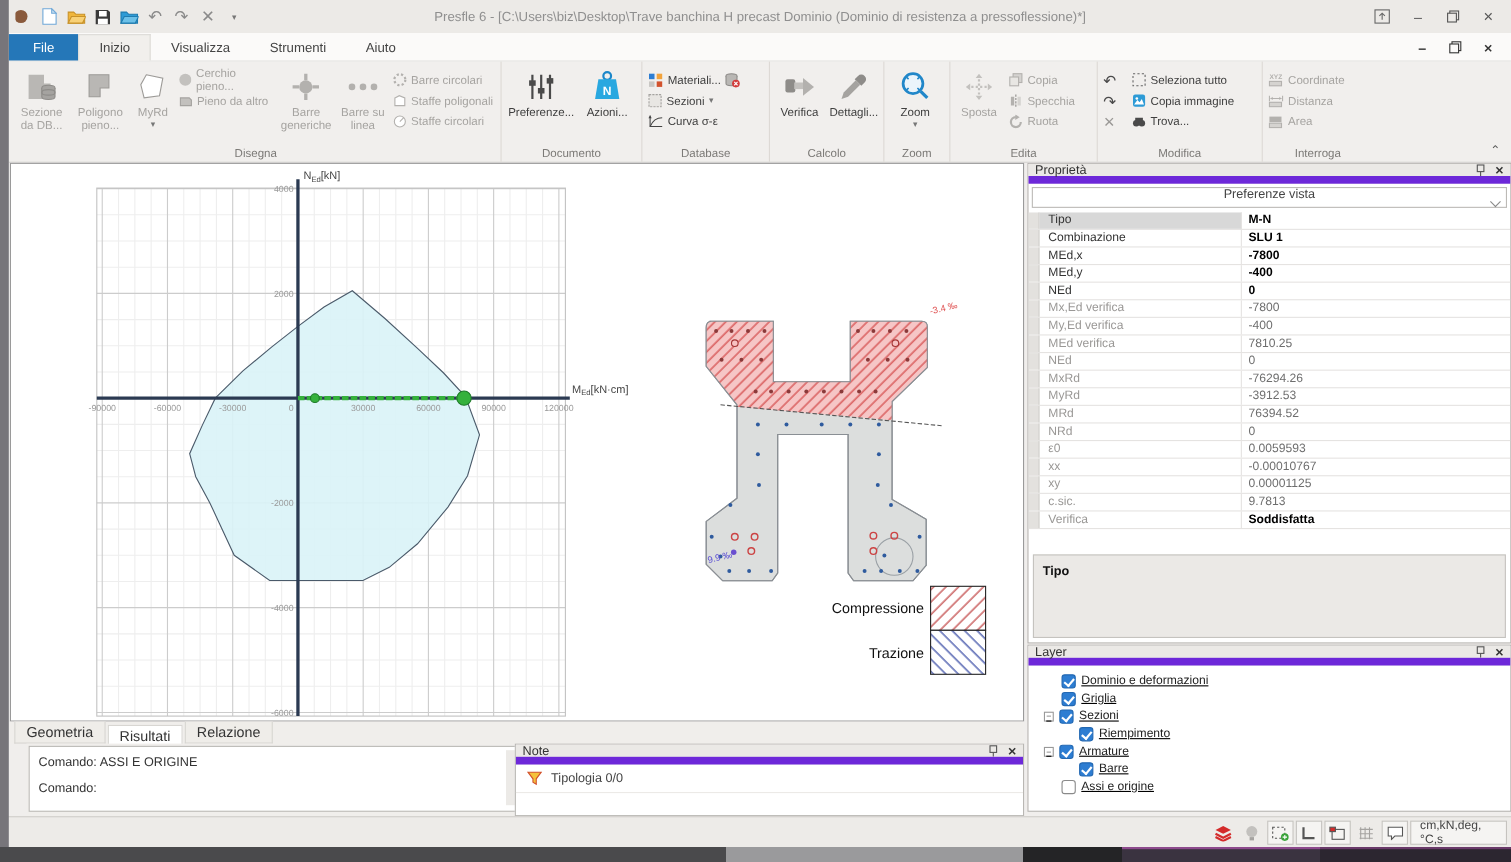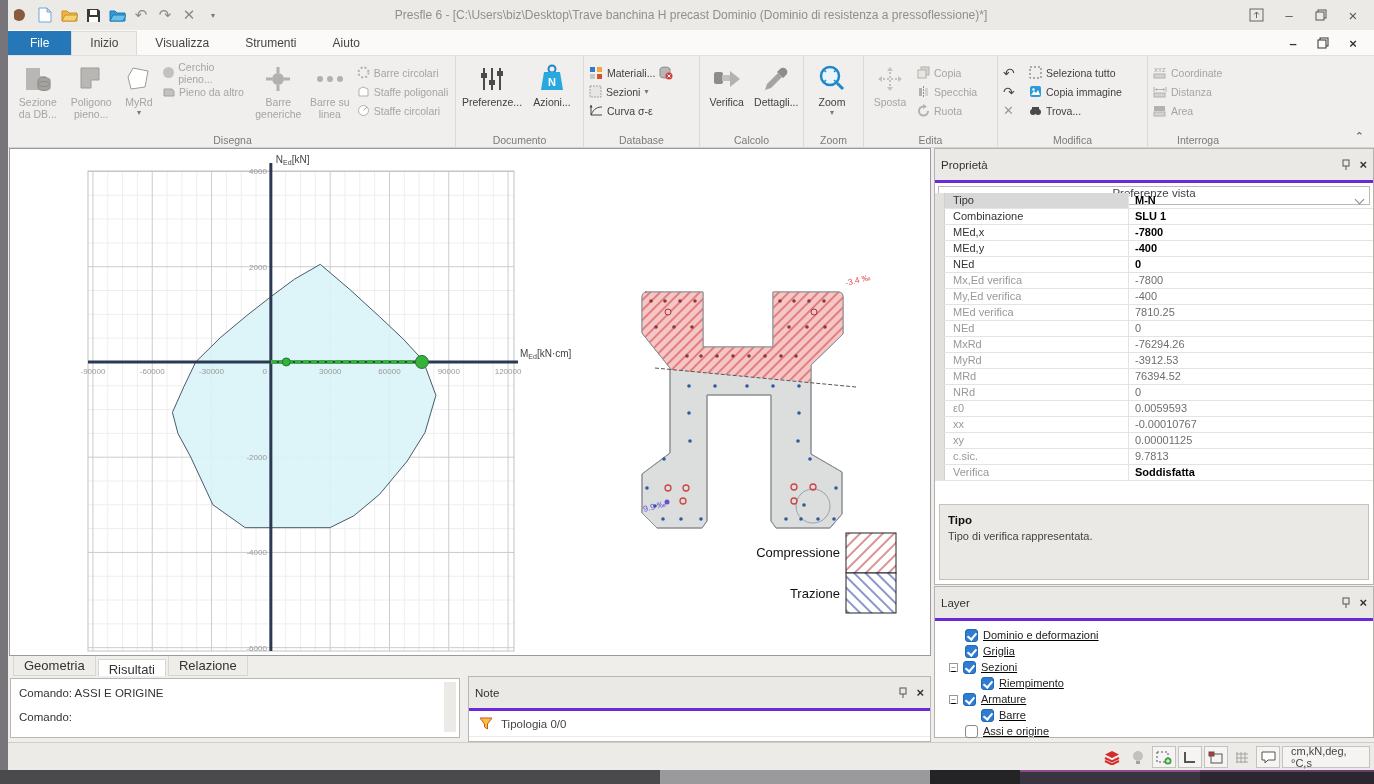--- a/index.html
+++ b/index.html
@@ -40,28 +40,28 @@
   .ribbon-collapse { position:absolute; right:10px; bottom:4px; color:#555; font-size:11px; }
 
   
   .canvas { position:absolute; left:9px; top:148px; width:922px; height:508px; background:#fff; border:1px solid #9a9a9a; }
   
   .doctabs { position:absolute; left:9px; top:656px; width:922px; height:20px; background:#f0eeeb; display:flex; align-items:flex-start; padding-left:4px; gap:2px;}
   .dtab { font-size:13px; color:#333; padding:2px 10px; background:#efede9; border:1px solid #d8d6d2; border-top:none; }
   .dtab.active { background:#fff; margin-top:3px; border-top:1px solid #d8d6d2; }
 
   
-  .cmdpanel { position:absolute; left:8px; top:676px; width:454px; height:66px; background:#f0eeeb; }
+  .cmdpanel { position:absolute; left:24px; top:676px; width:454px; height:66px; background:#f0eeeb; }
   .cmdbox { position:absolute; left:2px; top:2px; right:2px; bottom:4px; background:#fff; border:1px solid #b9b7b3; padding:8px 8px; }
   .cmdline { font-size:11.5px; color:#333; margin-bottom:12px; }
   .cmdscroll { position:absolute; right:3px; top:3px; bottom:5px; width:12px; background:#eceae7; }
 
   
   .notepanel { position:absolute; left:468px; top:676px; width:463px; height:66px; background:#fff; border:1px solid #b9b7b3; }
-  .panel-header { height:34px; background:#ebe9e6; border-bottom:3px solid #6d28d9; display:flex; align-items:center; padding:0 6px; font-size:11.5px; color:#333; }
+  .panel-header { height:18px; background:#ebe9e6; border-bottom:7px solid #6d28d9; display:flex; align-items:center; padding:0 6px; font-size:11.5px; color:#333; }
   .ph-tools { margin-left:auto; display:flex; gap:8px; align-items:center; }
   .note-item { display:flex; align-items:center; gap:8px; padding:6px 10px; font-size:11.5px; color:#444; border-bottom:1px solid #eceae7;}
 
   
   .dock { position:absolute; left:934px; top:148px; width:440px; height:594px; }
   .props { position:absolute; left:0; top:0; width:440px; height:437px; background:#fff; border:1px solid #b5b2ae; }
   .combo { position:relative; margin:3px 3px; height:19px; border:1px solid #bcbab6; background:#fff; font-size:11.5px; color:#444; display:flex; align-items:center; padding:0 6px;flex-direction:column; }
   .chev { width:7px; height:7px; border-right:1.5px solid #888; border-bottom:1.5px solid #888; transform:rotate(45deg); margin-left:auto; margin-top:-3px;}
   .pgrid { position:absolute; left:0; top:44px; right:0; bottom:84px; overflow:hidden; }
   .prow { display:flex; height:16px; border-bottom:1px solid #e5e3e1; font-size:11px; }
@@ -780,21 +780,20 @@
             <div class="pvalue">9.7813</div>
           </div>
           <div class="prow boldv">
             <div class="pgut"></div>
             <div class="plabel">Verifica</div>
             <div class="pvalue">Soddisfatta</div>
           </div>
         </div>
       <div class="pdesc">
         <b>Tipo</b>
-        <div>Tipo di verifica rappresentata.</div>
       </div>
     </div>
 
     <div class="layers">
       <div class="panel-header">
         <span>Layer</span>
         <span class="ph-tools">
           <svg width="10" height="11">
               <rect x="2" y="1" width="6" height="6" fill="none" stroke="#555"></rect>
               <line x1="5" y1="7" x2="5" y2="11" stroke="#555"></line>

